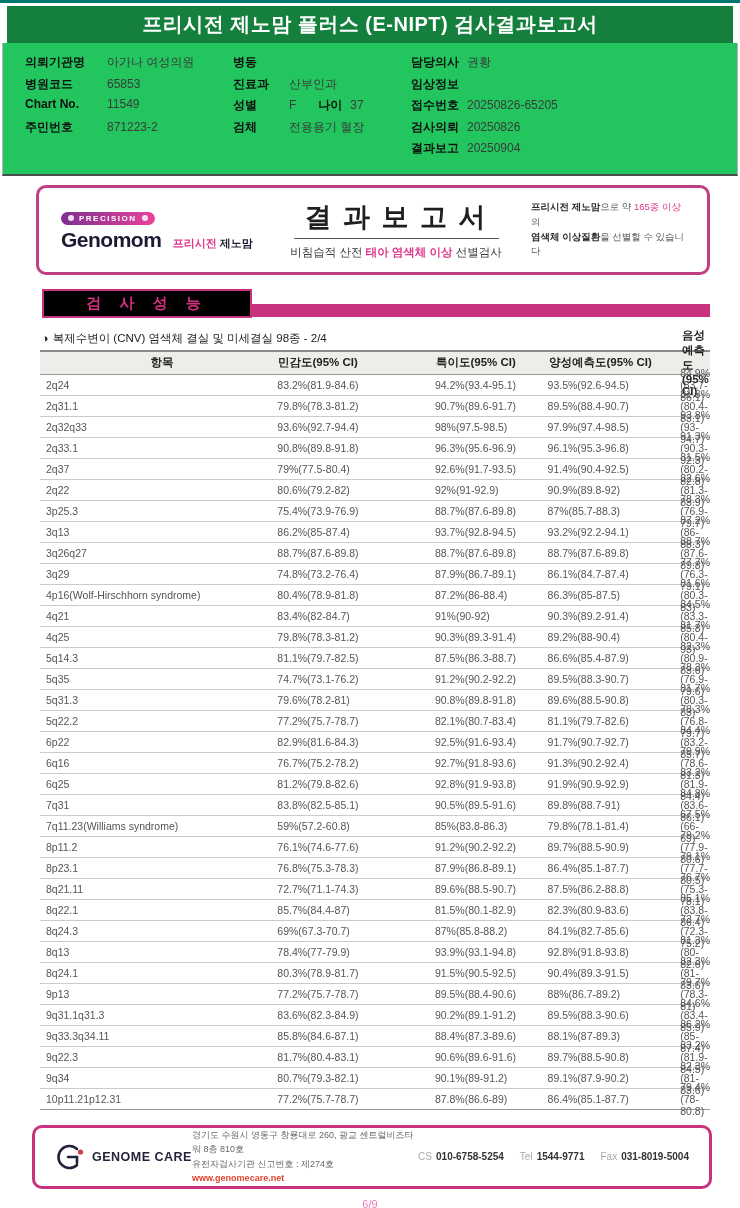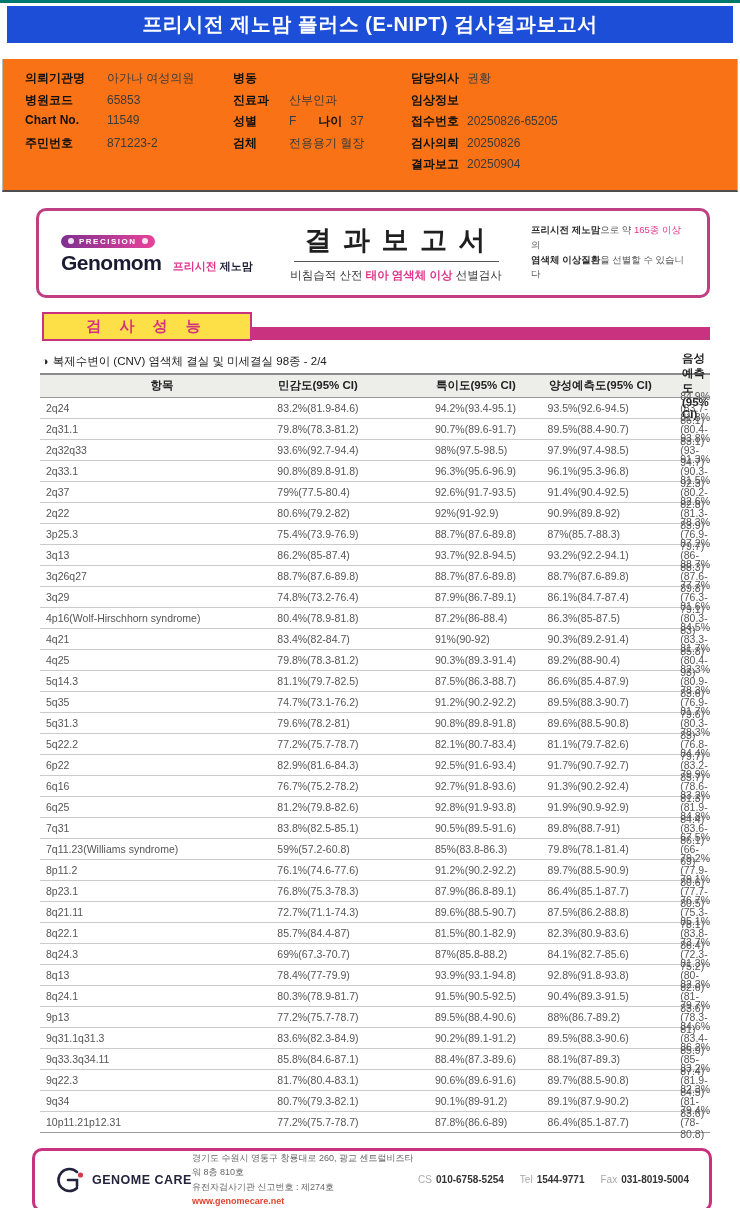--- a/index.html
+++ b/index.html
@@ -1,25 +1,25 @@
 <!DOCTYPE html>
 <html><head>
 <meta charset="utf-8">
 <style>
   * { margin:0; padding:0; box-sizing:border-box; }
   html,body { width:740px; background:#ffffff; font-family:"Liberation Sans","DejaVu Sans",sans-serif; }
   .page { position:relative; width:740px; height:1208px; background:#ffffff; overflow:hidden; }
 
   
   .top-strip { height:3px; background:#00786e; }
-  .title-band { margin:3px 7px 0 7px; height:37px; background:#1d4ed8; color:#ffffff;
+  .title-band { margin:3px 7px 0 7px; height:37px; background:#15803d; color:#ffffff;
     font-size:20px; font-weight:bold; text-align:center; line-height:37px; letter-spacing:0.5px; }
 
   
-  .info-section { margin:16px 2px; background:#f97316; border-left:1px solid #b9b9b4; border-right:1px solid #b9b9b4;
+  .info-section { margin:0 2px; background:#22c55e; border-left:1px solid #b9b9b4; border-right:1px solid #b9b9b4;
     border-bottom:2px solid #4d4d4d; padding:11px 10px 12px 22px; display:flex; }
   .info-col { display:flex; flex-direction:column; }
   .info-col.c1 { width:208px; }
   .info-col.c2 { width:170px; }
   .info-col.c3 { flex:1;text-align:center; }
   .info-row { display:flex; align-items:baseline; height:21.5px; font-size:12px; }
   .info-label { font-weight:bold; color:#101010; flex:0 0 auto; }
   .c1 .info-label { width:82px; }
   .c2 .info-label { width:56px; }
   .c3 .info-label { width:64px; }
@@ -43,21 +43,21 @@
   .report-rule { width:205px; border-top:1.5px solid #555; margin:3px auto 6px auto; }
   .report-sub { font-size:11.5px; color:#3a3a3a; }
   .report-sub .pink { color:#e0368c; font-weight:bold; }
   .right-note { width:158px; font-size:9.5px; color:#5a5a5a; line-height:1.55; }
   .right-note b { color:#2a2a2a; }
   .right-note .pink { color:#e0368c; }
 
   
   .section-head { position:relative; margin:14px 30px 0 42px; height:29px; }
   .section-bar { position:absolute; left:2px; right:0; bottom:1px; height:13px; background:#c9327e; }
-  .section-box { position:absolute; left:0; top:0; height:29px; width:210px; background:#fde047;
+  .section-box { position:absolute; left:0; top:0; height:29px; width:210px; background:#000000;
     border:2.5px solid #c9327e; color:#d6317f; font-size:15px; font-weight:bold; letter-spacing:7px;
     text-align:center; line-height:24px; }
   .table-sub { margin:13px 30px 4px 42px; font-size:11.5px; color:#222; }
   .table-sub .bullet { margin-right:4px; font-size:11px; }
 
   
   .perf-table { margin:4px 30px 0 40px; width:670px; }
   .t-row { display:flex; align-items:center; }
   .t-head { background:#ededea; border-top:2px solid #8a8a8a; border-bottom:1px solid #9a9a9a;
     height:25px; font-size:11.5px; font-weight:bold; color:#222; }

